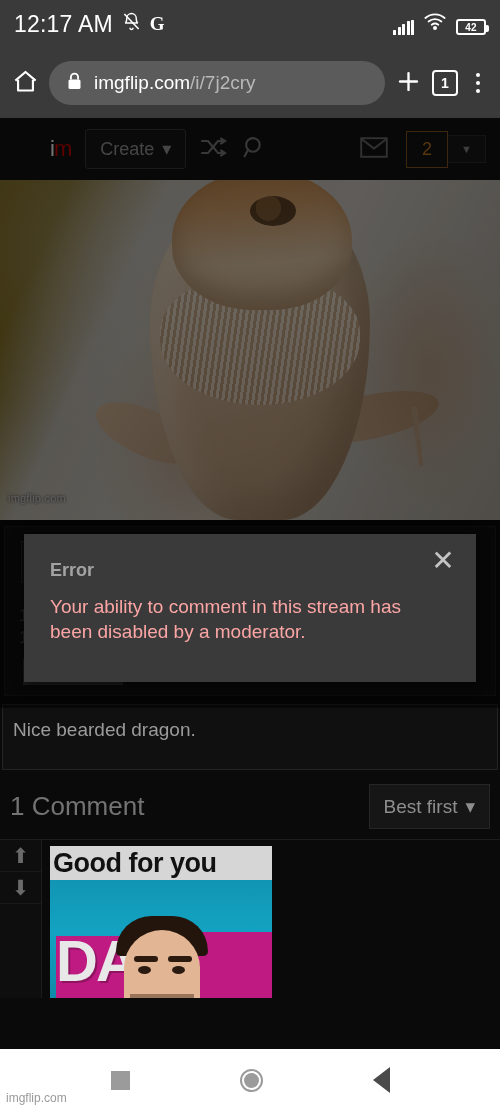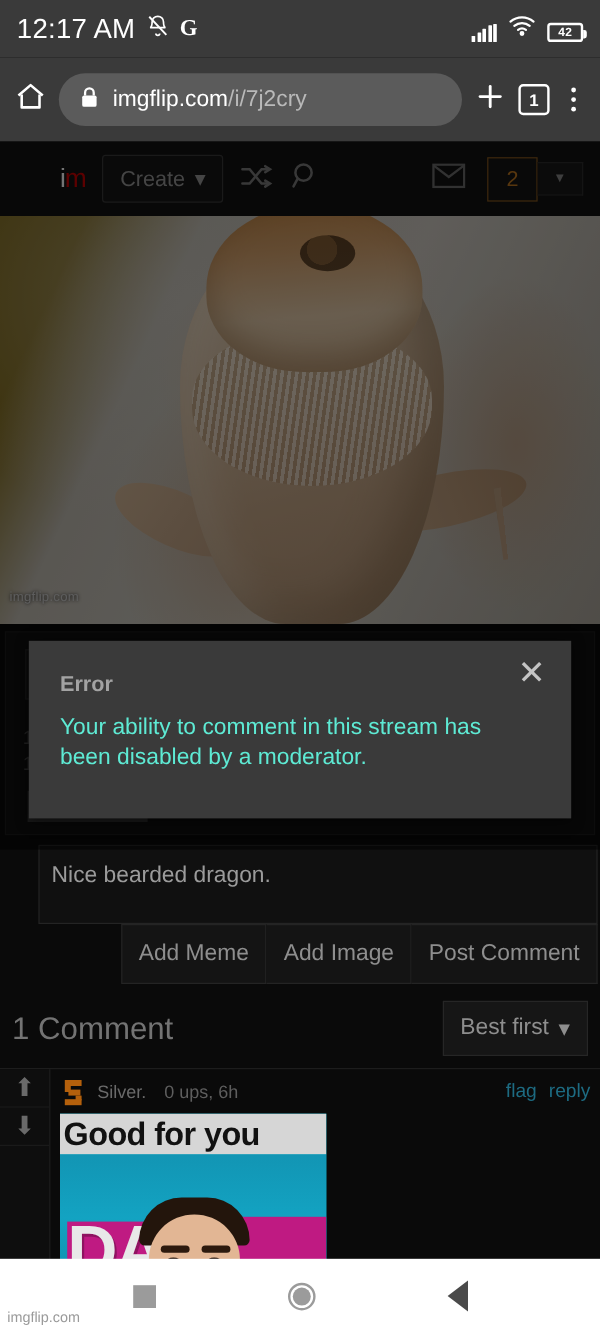--- a/index.html
+++ b/index.html
@@ -145,27 +145,27 @@
     background:#3a3a3a; color:#e6e6e6;
     box-shadow:0 2px 10px rgba(0,0,0,.6);
     padding:26px 26px 0 26px;
   }
   .modal-close {
     position:absolute; right:14px; top:8px; width:38px; height:38px;
     display:flex; align-items:center; justify-content:center;
     color:#c4c4c4; font-size:28px; line-height:1; font-weight:300;
   }
   .modal-title { font-size:18px; font-weight:bold; color:#a3a3a3; margin-bottom:13px; }
-  .modal-body { font-size:19px; line-height:25px; color:#5eead4; max-width:380px; }
+  .modal-body { font-size:19px; line-height:25px; color:#fca5a5; max-width:380px; }
 
   
   .composer { margin:8px 2px 0 2px; }
   .composer-box {
     height:66px; background:#101010; border:1px solid #242424;
-    padding:14px 10px; color:#9b9b9b; font-size:19px;margin-left:30px;
+    padding:14px 10px; color:#9b9b9b; font-size:19px;
   }
   .composer-btns { display:flex; justify-content:flex-end; }
   .cbtn {
     background:#141414; border:1px solid #242424; border-left:none;
     color:#8e8e8e; font-size:19px; padding:13px 14px;
   }
   .cbtn:first-child { border-left:1px solid #242424; }
 
   
   .chead { display:flex; align-items:center; padding:14px 10px 10px 10px; }
@@ -350,56 +350,36 @@
     <div class="pp-btn"></div>
     <div class="pp-stats">
       <div>1</div>
       <div>1</div>
     </div>
     <div class="pp-wide"></div>
   </div>
 
   <div class="composer">
     <div class="composer-box" placeholder="Add a comment...">Nice bearded dragon.</div>
-    <div class="composer-btns">
-      <span class="cbtn">Add Meme</span>
-      <span class="cbtn">Add Image</span>
-      <span class="cbtn">Post Comment</span>
-    </div>
   </div>
 
   <div class="chead">
     <span class="chead-title">1 Comment</span>
     <span class="sortbtn">
       <span>Best first</span>
       <span>▾</span>
     </span>
   </div>
 
   <div class="comment">
     <div class="votes">
       <span class="vote">⬆</span>
       <span class="vote">⬇</span>
     </div>
     <div class="cbody">
-      <div class="cmeta">
-        <span class="avatar">
-            <i></i>
-            <i></i>
-            <i></i>
-            <i></i>
-            <i></i>
-          </span>
-        <span class="cuser">Silver.</span>
-        <span class="cstats">0 ups, 6h</span>
-        <span class="cactions">
-          <span>flag</span>
-          <span>reply</span>
-        </span>
-      </div>
       <div class="cmeme">
         <div class="cmeme-cap">Good for you</div>
         <div class="cmeme-pic">
           <div class="cm-magentaL"></div>
           <div class="cm-magentaR"></div>
           <div class="cm-text">DAG</div>
           <div class="cm-face">
             <div class="cm-hair"></div>
             <div class="cm-skin"></div>
             <div class="cm-brow l"></div>

